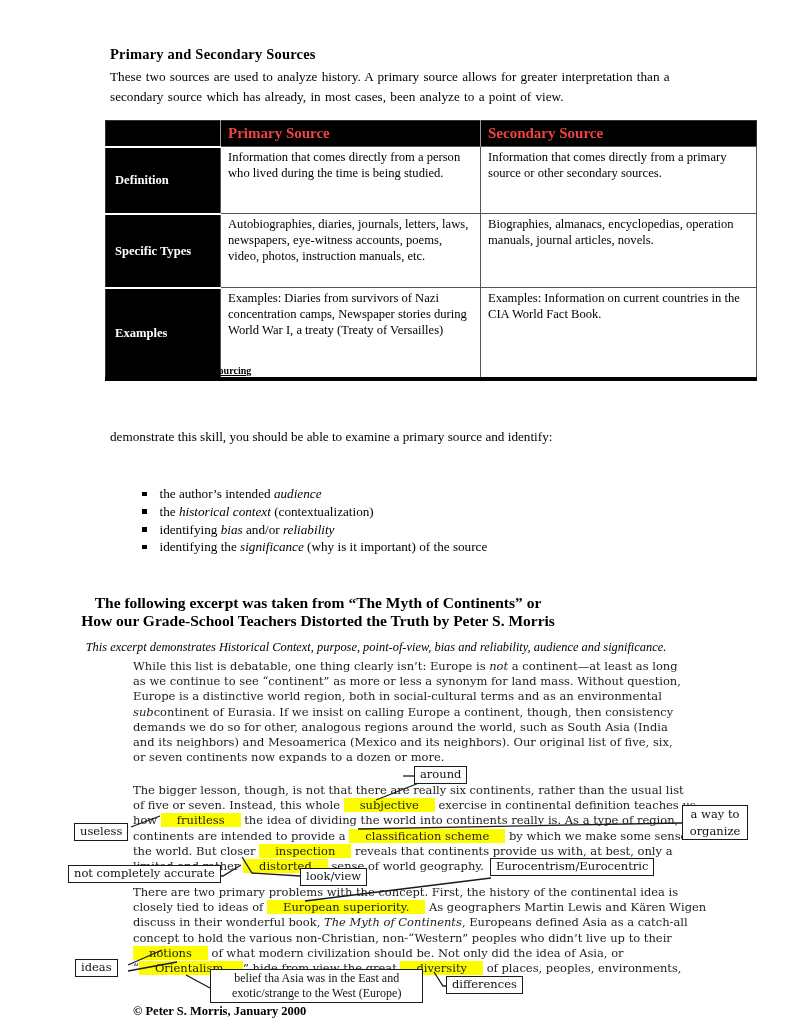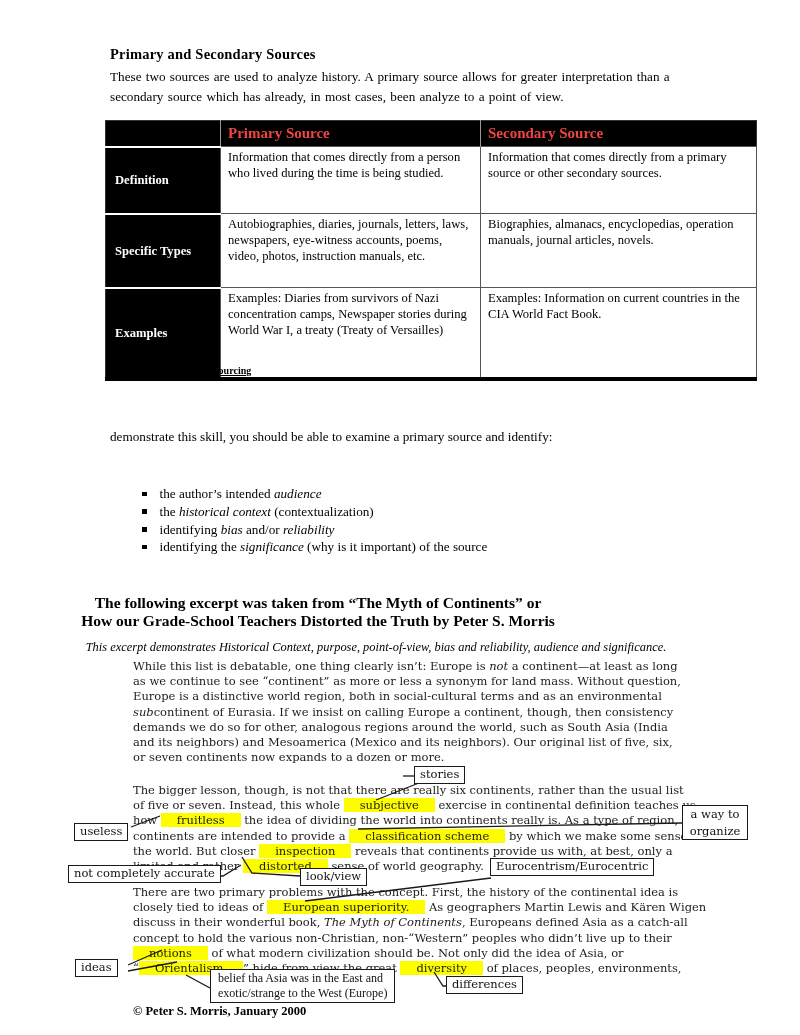--- a/index.html
+++ b/index.html
@@ -43,22 +43,22 @@
   .ex { font-family:"DejaVu Serif", serif; font-size:11.5px; color:#1c1c1c; z-index:1; }
   .ex .xl { white-space:nowrap; height:15.2px; line-height:15.2px; }
   mark { background:#fdfd00; color:inherit; padding:0 16px; }
   .copyright { left:133px; top:1004px; font-weight:bold; font-size:12.5px; white-space:nowrap; }
 
   
   .co { position:absolute; background:#fff; border:1.5px solid #1a1a1a;
     font-family:"DejaVu Serif", serif; font-size:11.5px; line-height:1.35;
     padding:0 5px; white-space:nowrap; z-index:6; color:#111; }
   .co.wrap { white-space:normal; width:54px; text-align:center; line-height:1.45; }
-  .co.two { font-family:"Liberation Serif", serif; font-size:12px; 
-    line-height:1.25; padding:1px 7px; }
+  .co.two { font-family:"Liberation Serif", serif; font-size:12px; text-align:center;
+    line-height:1.25; padding:1px 21px; }
   .co.two div { white-space:nowrap; }
 
   svg.lines { position:absolute; left:0; top:0; z-index:5; pointer-events:none; }
 </style>
 </head>
 <body>
 
 <div class="abs intro-title">Primary and Secondary Sources</div>
 <div class="abs intro-body">
   <div>These two sources are used to analyze history. A primary source allows for greater interpretation than a</div>
@@ -148,21 +148,21 @@
     <polyline points="188,876 223,876 241,865"></polyline>
     <polyline points="242,857 252,873 300,876"></polyline>
     <polyline points="491,878 305,901"></polyline>
     <polyline points="128,965 162,950"></polyline>
     <polyline points="128,971 177,962"></polyline>
     <polyline points="186,975 210,988"></polyline>
     <polyline points="434,972 443,986 446,986"></polyline>
   </g>
 </svg>
 
-<div class="co" style="left:414px; top:766px">stories</div>
+<div class="co" style="left:414px; top:766px">around</div>
 <div class="co wrap" style="left:682px; top:805px">a way to organize</div>
 <div class="co" style="left:74px; top:823px">useless</div>
 <div class="co" style="left:68px; top:865px">not completely accurate</div>
 <div class="co" style="left:300px; top:868px">look/view</div>
 <div class="co" style="left:490px; top:858px">Eurocentrism/Eurocentric</div>
 <div class="co" style="left:75px; top:959px">ideas</div>
 <div class="co two" style="left:210px; top:969px">
   <div>belief tha Asia was in the East and</div>
   <div>exotic/strange to the West (Europe)</div>
 </div>

